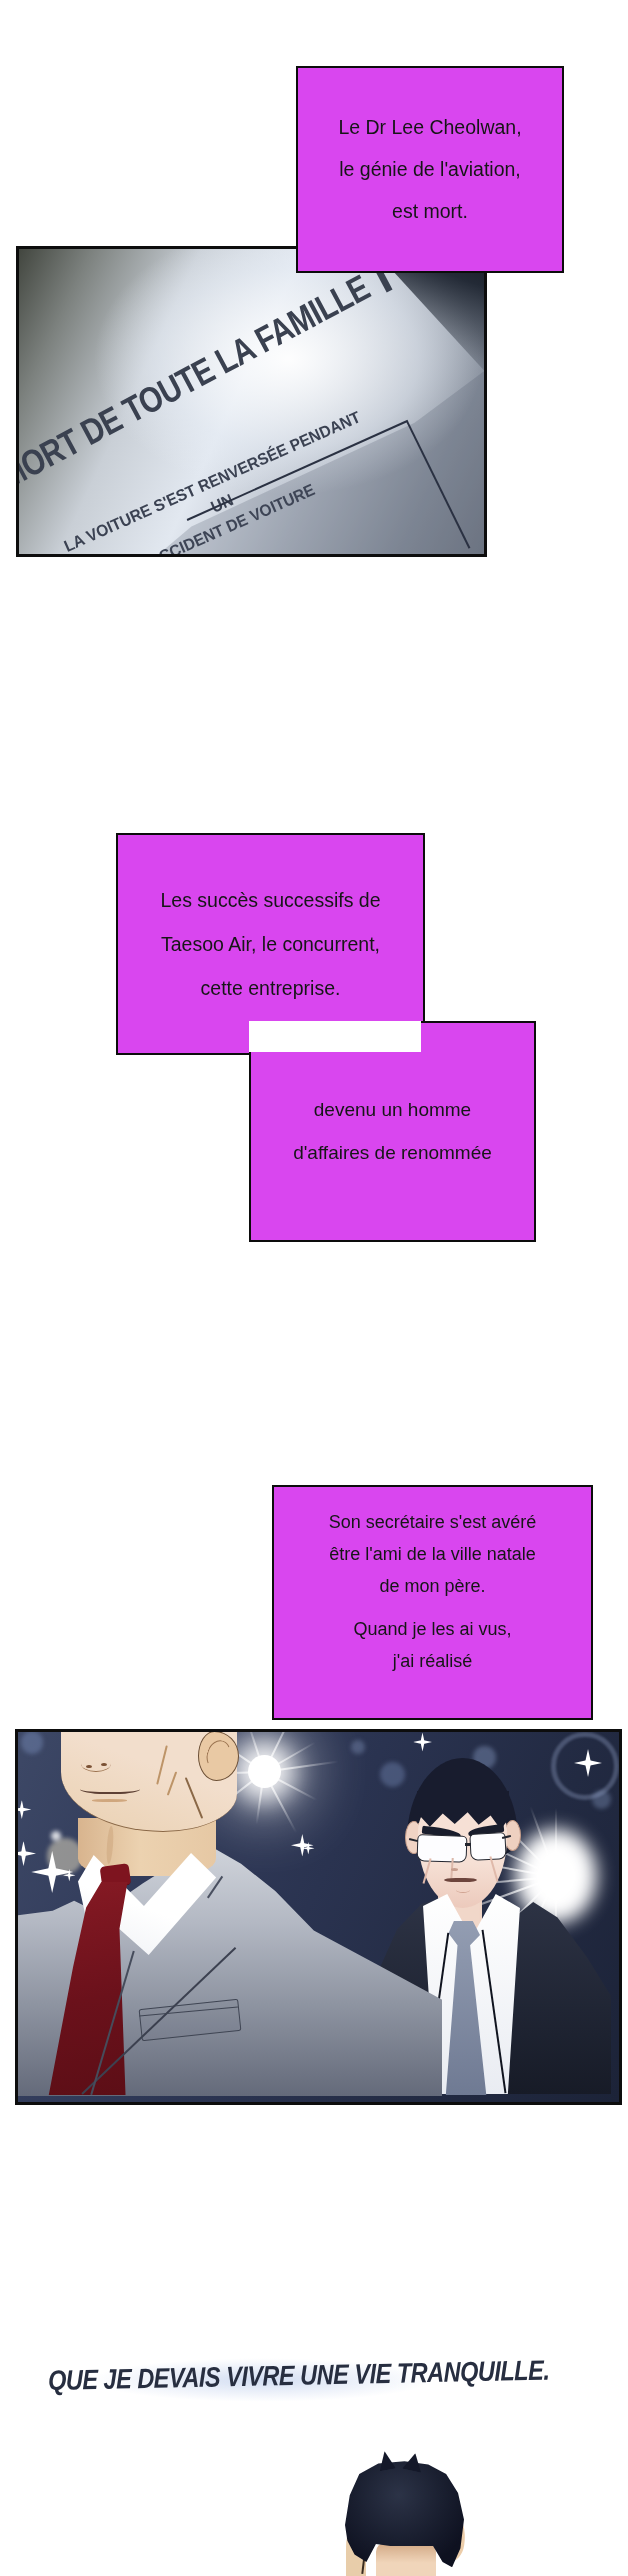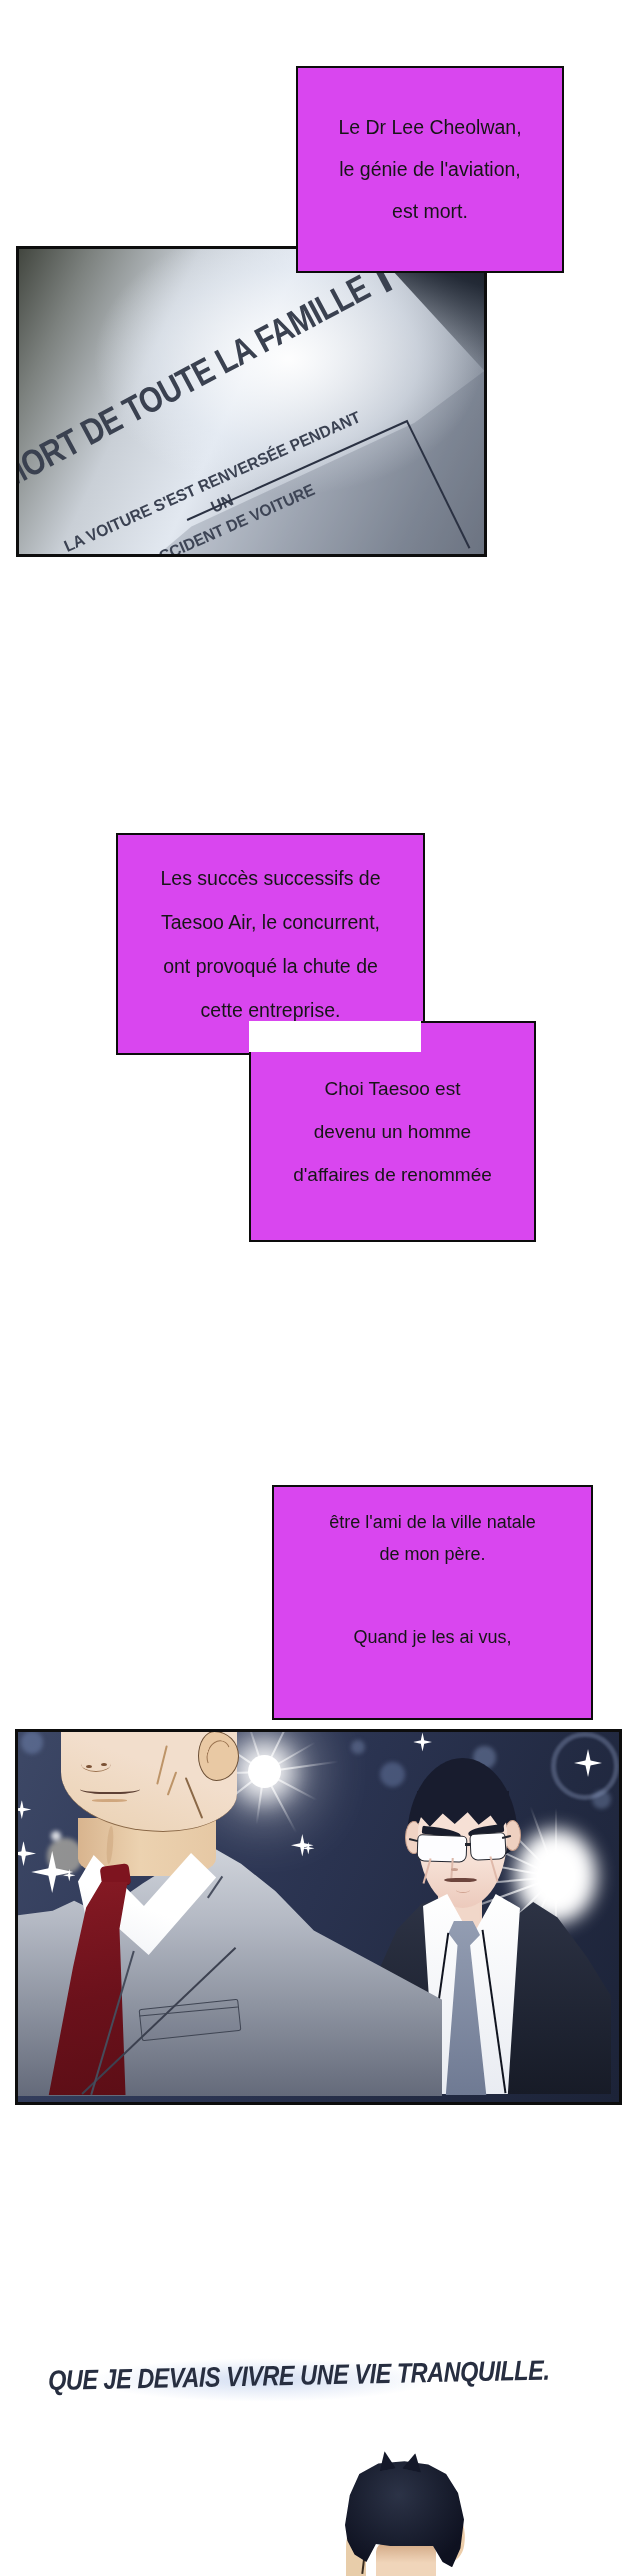--- a/index.html
+++ b/index.html
@@ -192,37 +192,37 @@
 
   <div class="nbox" style="left:296px;top:66px;width:264px;height:203px;font-size:19.5px;line-height:31px;">
     <div class="ln">Le Dr Lee Cheolwan,</div>
     <div class="ln">le génie de l'aviation,</div>
     <div class="ln">est mort.</div>
   </div>
 
   <div class="nbox" style="left:116px;top:833px;width:305px;height:218px;font-size:19.5px;line-height:33px;align-items:center;">
     <div class="ln">Les succès successifs de</div>
     <div class="ln">Taesoo Air, le concurrent,</div>
-    <div class="ln">ont provoqué la chute de</div>
     <div class="ln">cette entreprise.</div>
   </div>
   <div class="nbox" style="left:249px;top:1021px;width:283px;height:217px;font-size:19px;line-height:32px;">
-    <div class="ln">Choi Taesoo est</div>
     <div class="ln">devenu un homme</div>
     <div class="ln">d'affaires de renommée</div>
   </div>
   <div class="patch" style="left:249px;top:1021px;width:172px;height:31px;"></div>
 
   <div class="nbox" style="left:272px;top:1485px;width:321px;height:235px;font-size:18px;line-height:32px;justify-content:flex-start;padding-top:0;box-sizing:border-box;">
     <div style="margin-top:19px;">
+      <div class="ln">Son secrétaire s'est avéré</div>
       <div class="ln">être l'ami de la ville natale</div>
       <div class="ln">de mon père.</div>
     </div>
-    <div style="margin-top:40px;">
+    <div style="">
       <div class="ln">Quand je les ai vus,</div>
+      <div class="ln">j'ai réalisé</div>
     </div>
   </div>
 
   <div class="men">
 
     <div class="bokeh" style="left:2.5px;top:-0.6px;width:22.6px;height:22.6px;background:rgba(120,140,185,.45);"></div>
     <div class="bokeh" style="left:29px;top:106px;width:36px;height:36px;background:rgba(235,225,195,.5);"></div>
     <div class="bokeh" style="left:33px;top:99px;width:10px;height:10px;background:rgba(255,255,255,.8);"></div>
     <div class="bokeh" style="left:362px;top:30px;width:25px;height:25px;background:rgba(120,140,185,.4);"></div>
     <div class="bokeh" style="left:403px;top:106px;width:17.6px;height:17.6px;background:rgba(120,140,185,.35);"></div>

